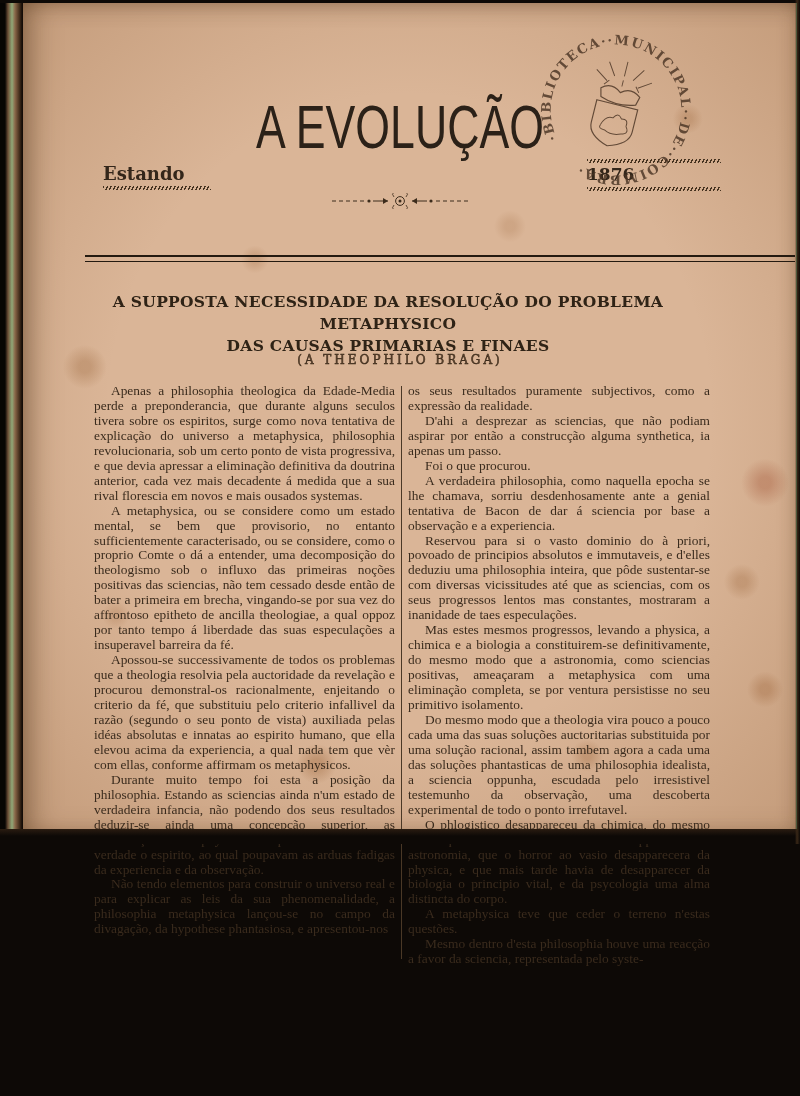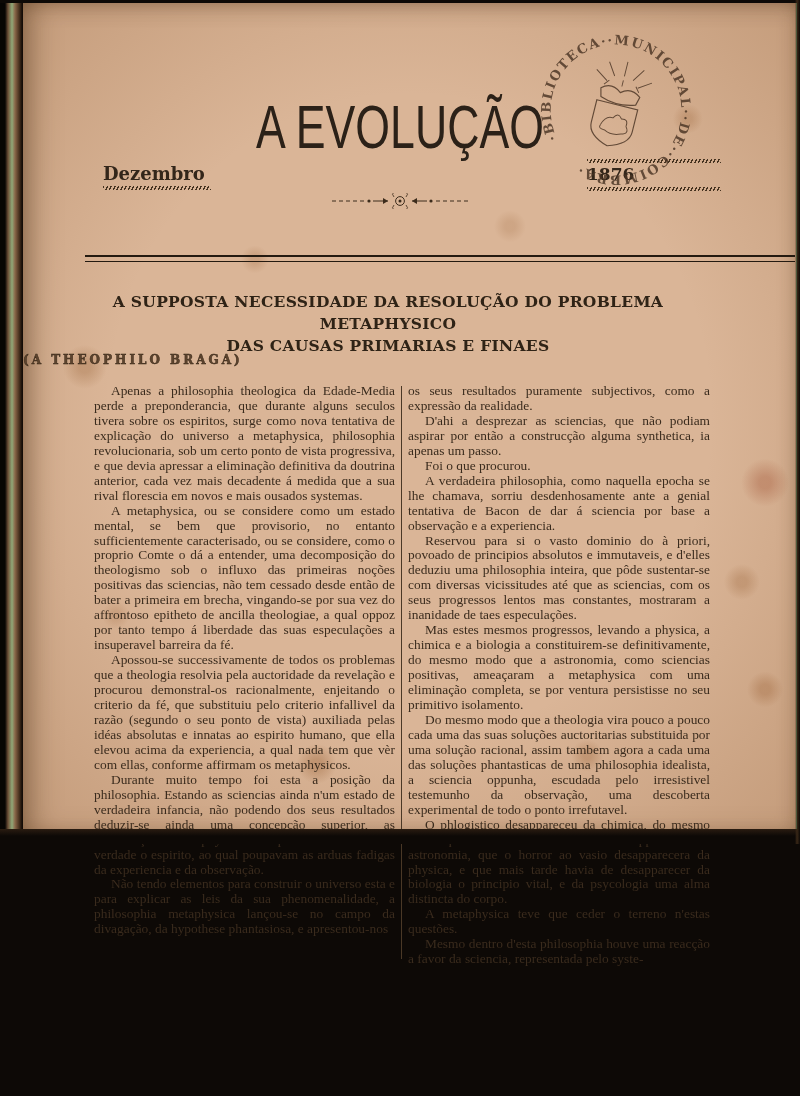--- a/index.html
+++ b/index.html
@@ -64,22 +64,22 @@
     letter-spacing:9px; text-shadow:0 0 .4px #2e241a; }
 
   .double-rule { position:absolute; left:62px; width:710px; top:252px; height:4px;
     border-top:2.5px solid #241a10; border-bottom:1.6px solid #241a10; }
 
   
   .article-title { position:absolute; left:28px; width:674px; top:288px; text-align:center;
     font-family:"DejaVu Serif", serif; font-weight:bold; font-size:15.5px; color:#2f2316;
     line-height:22px; letter-spacing:.3px; }
 
-  .dedication { position:absolute; left:0; width:754px; top:350px; 
-    font-family:"DejaVu Serif", serif; font-weight:bold; font-size:12px; color:#5d442e;
+  .dedication { position:absolute; left:0; width:754px; top:350px; text-align:center;
+    font-family:"DejaVu Serif", serif; font-weight:normal; font-size:12px; color:#5d442e;
     letter-spacing:3px; -webkit-text-stroke:.5px #3c2b1b; }
 
   .body-columns { position:absolute; left:71px; top:381px; width:622px; display:flex; }
   .col { font-size:13.4px; line-height:14.95px; text-align:justify; color:#3a2b1d; }
   .col.left { width:301px; }
   .col.right { width:302px; }
   .col-rule { width:1px; background:#4a3826; margin:2px 6px 8px 6px; }
   .col p { margin:0; text-indent:17px; }
   .col p.noindent { text-indent:0; }
 </style>
@@ -88,21 +88,21 @@
 
 <div class="scan">
   <div class="binding"></div>
   <div class="corner-notch"></div>
 
   <div class="paper">
 
     <div class="masthead-title">A EVOLUÇÃO</div>
 
     <div class="date-left">
-      <span>Dezembro</span>
+      <span>Estando</span>
       <div class="wavy"></div>
     </div>
 
     <div class="year-block">
       <div class="wavy"></div>
       <div class="year">1876</div>
       <div class="wavy"></div>
     </div>
 
     <svg class="stamp" viewBox="0 0 150 150">
@@ -153,21 +153,21 @@
 
     <div class="dedication">(A THEOPHILO BRAGA)</div>
 
     <div class="body-columns">
       <div class="col left">
 
       <p>Apenas a philosophia theologica da Edade-Media perde a preponderancia, que durante alguns seculos tivera sobre os espiritos, surge como nova tentativa de explicação do universo a metaphysica, philosophia revolucionaria, sob um certo ponto de vista progressiva, e que devia apressar a eliminação definitiva da doutrina anterior, cada vez mais decadente á medida que a sua rival florescia em novos e mais ousados systemas.</p>
           <p>A metaphysica, ou se considere como um estado mental, se bem que provisorio, no entanto sufficientemente caracterisado, ou se considere, como o proprio Comte o dá a entender, uma decomposição do theologismo sob o influxo das primeiras noções positivas das sciencias, não tem cessado desde então de bater a primeira em brecha, vingando-se por sua vez do affrontoso epitheto de ancilla theologiae, a qual oppoz por tanto tempo á liberdade das suas especulações a insuperavel barreira da fé.</p>
           <p>Apossou-se successivamente de todos os problemas que a theologia resolvia pela auctoridade da revelação e procurou demonstral-os racionalmente, enjeitando o criterio da fé, que substituiu pelo criterio infallivel da razão (segundo o seu ponto de vista) auxiliada pelas idéas absolutas e innatas ao espirito humano, que ella elevou acima da experiencia, a qual nada tem que vèr com ellas, conforme affirmam os metaphysicos.</p>
           <p>Durante muito tempo foi esta a posição da philosophia. Estando as sciencias ainda n'um estado de verdadeira infancia, não podendo dos seus resultados deduzir-se ainda uma concepção superior, as construcções metaphysicas à priori seduziam na verdade o espirito, ao qual poupavam as arduas fadigas da experiencia e da observação.</p>
-          <p>Não tendo elementos para construir o universo esta e para explicar as leis da sua phenomenalidade, a philosophia metaphysica lançou-se no campo da divagação, da hypothese phantasiosa, e apresentou-nos</p>
+          <p>Não tendo elementos para construir o universo real e para explicar as leis da sua phenomenalidade, a philosophia metaphysica lançou-se no campo da divagação, da hypothese phantasiosa, e apresentou-nos</p>
         </div>
       <div class="col-rule"></div>
       <div class="col right">
 
       <p class="noindent">os seus resultados puramente subjectivos, como a expressão da realidade.</p>
           <p>D'ahi a desprezar as sciencias, que não podiam aspirar por então a construcção alguma synthetica, ia apenas um passo.</p>
           <p>Foi o que procurou.</p>
           <p>A verdadeira philosophia, como naquella epocha se lhe chamava, sorriu desdenhosamente ante a genial tentativa de Bacon de dar á sciencia por base a observação e a experiencia.</p>
           <p>Reservou para si o vasto dominio do à priori, povoado de principios absolutos e immutaveis, e d'elles deduziu uma philosophia inteira, que pôde sustentar-se com diversas vicissitudes até que as sciencias, com os seus progressos lentos mas constantes, mostraram a inanidade de taes especulações.</p>
           <p>Mas estes mesmos progressos, levando a physica, a chimica e a biologia a constituirem-se definitivamente, do mesmo modo que a astronomia, como sciencias positivas, ameaçaram a metaphysica com uma eliminação completa, se por ventura persistisse no seu primitivo isolamento.</p>

